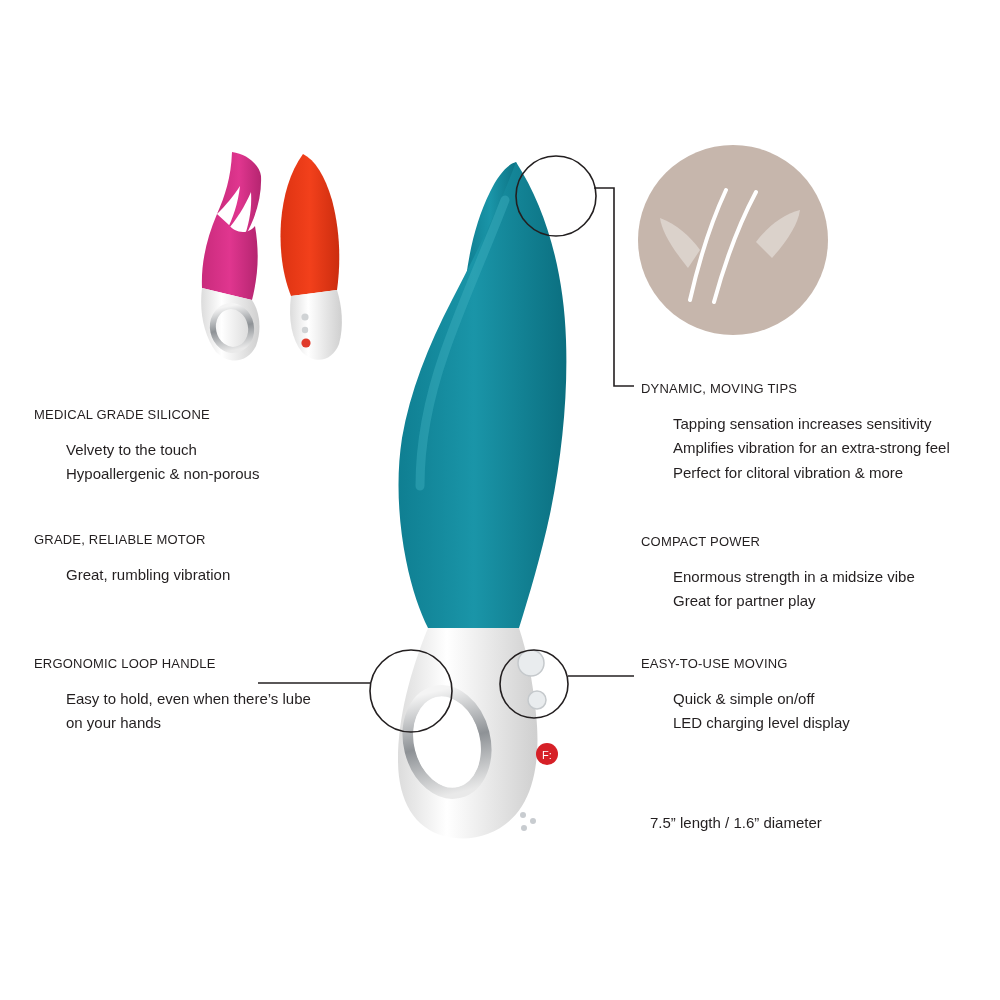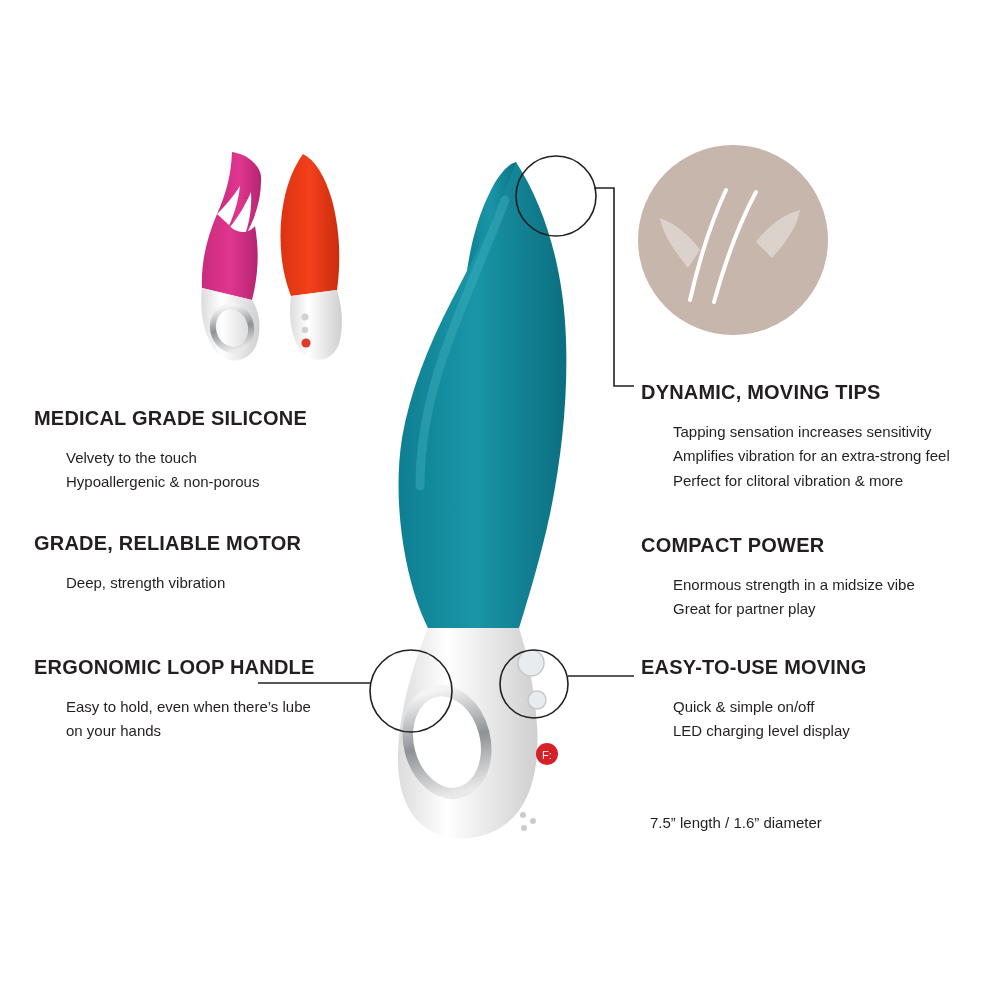--- a/index.html
+++ b/index.html
@@ -17,22 +17,22 @@
   }
   .stage {
     position: absolute;
     inset: 0;
   }
   .feature {
     position: absolute;
     width: 330px;
   }
   .feature .title {
-    font-size: 20px;
-    font-weight: bold;
+    font-size: 13px;
+    font-weight: normal;
     letter-spacing: 0.2px;
     color: #231f20;
     margin: 0 0 9px 0;
     white-space: nowrap;
   }
   .feature ul {
     list-style: none;
     margin: 16px;
     padding: 0 0 0 16px;
   }
@@ -168,21 +168,21 @@
     <div class="title">MEDICAL GRADE SILICONE</div>
     <ul>
       <li>Velvety to the touch</li>
       <li>Hypoallergenic &amp; non-porous</li>
     </ul>
   </div>
 
   <div class="feature" id="f-motor">
     <div class="title">GRADE, RELIABLE MOTOR</div>
     <ul>
-      <li>Deep, strength vibration</li>
+      <li>Great, rumbling vibration</li>
     </ul>
   </div>
 
   <div class="feature" id="f-handle">
     <div class="title">ERGONOMIC LOOP HANDLE</div>
     <ul>
       <li>Easy to hold, even when there’s lube on your hands</li>
     </ul>
   </div>
 

